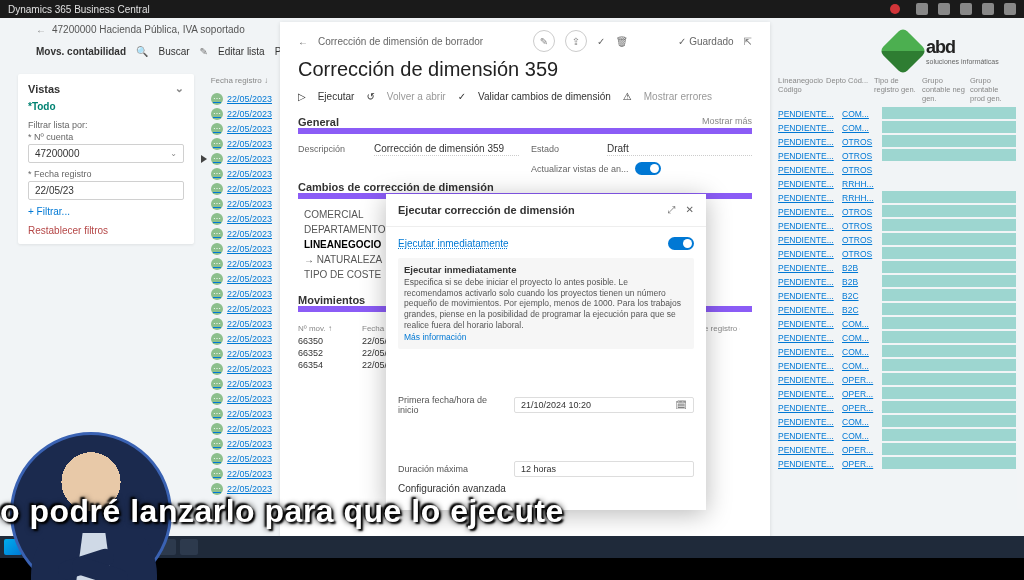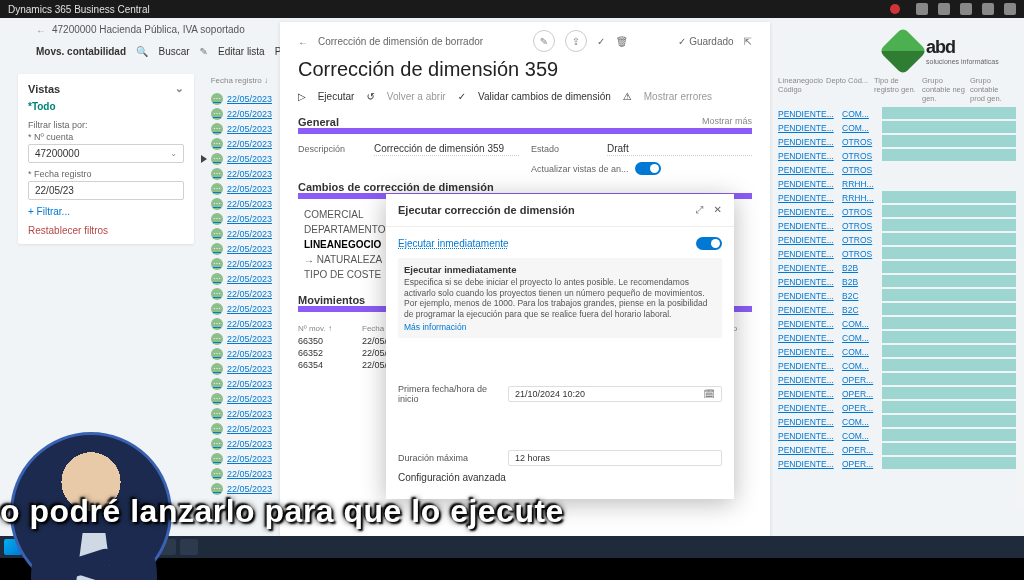--- a/index.html
+++ b/index.html
@@ -56,31 +56,31 @@
   .mt-h span,.mt-r span{width:58px;overflow:hidden;white-space:nowrap;}
   .mt-r{display:flex;font-size:9px;color:#333;gap:6px;padding:1px 0;}
   .right-grid{position:absolute;top:58px;right:8px;width:238px;font-size:9px;}
   .rg-h{display:flex;font-size:7.5px;color:#888;gap:4px;margin-bottom:2px;}
   .rg-h span{width:44px;}
   .rg-r{display:flex;gap:8px;align-items:flex-end;height:14px;}
   .rg-r .c1{width:56px;color:#0078d4;text-decoration:underline;font-size:8.5px;}
   .rg-r .c2{width:32px;color:#0078d4;text-decoration:underline;font-size:8.5px;}
   .rg-r .fill{flex:1;height:12px;}
   .teal{background:#9dd6d0;}
-  .modal{position:absolute;top:176px;left:386px;width:348px;background:#fff;box-shadow:0 4px 24px rgba(0,0,0,.28);font-size:10px;color:#333;}
+  .modal{position:absolute;top:176px;left:386px;width:320px;background:#fff;box-shadow:0 4px 24px rgba(0,0,0,.28);font-size:10px;color:#333;}
   .modal-h{display:flex;justify-content:space-between;align-items:center;padding:10px 12px;border-bottom:1px solid #eee;}
   .modal-h b{font-size:11px;font-weight:600;}
   .modal-h .ctl{display:flex;gap:10px;color:#666;}
   .modal-b{padding:10px 12px;}
   .m-toggle{display:flex;justify-content:space-between;align-items:center;margin-bottom:8px;}
   .m-toggle label{color:#0078d4;text-decoration:underline dotted;font-size:10px;}
   .help{background:#f6f6f6;border-radius:2px;padding:6px;margin-bottom:8px;}
   .help b{font-size:9.5px;}
   .help p{font-size:8.5px;color:#555;margin-top:2px;line-height:1.25;}
-  .mf{display:flex;align-items:center;margin-bottom:6px;margin-top:46px;}
+  .mf{display:flex;gap:6px;align-items:center;margin-bottom:6px;margin-top:46px;}
   .mf label{width:110px;font-size:9px;color:#555;}
   .mf .fld{flex:1;border:1px solid #ddd;border-radius:2px;padding:2px 6px;font-size:9px;color:#333;display:flex;justify-content:space-between;}
   .adv{font-size:10px;color:#333;margin:6px 0;}
   .modal-f{display:flex;justify-content:flex-end;gap:8px;padding:10px 12px;border-top:1px solid #eee;}
   .btn{padding:5px 14px;font-size:10px;border-radius:2px;cursor:pointer;}
   .btn-pri{background:#008272;color:#fff;border:1px solid #00695c;}
   .btn-sec{background:#fff;border:1px solid #bbb;color:#333;}
   .avatar{position:absolute;bottom:-36px;left:10px;width:162px;height:162px;border-radius:50%;background:radial-gradient(circle at 50% 30%, #e8c9a8 0 22%, transparent 22%),linear-gradient(#1b2a4e,#1b2a4e);border:3px solid #3a62b3;z-index:20;}
   .avatar::after{content:"";position:absolute;width:52px;height:48px;top:22px;left:55px;background:#e8c9a8;border-radius:50% 50% 45% 45%;}
   .avatar .glasses{position:absolute;top:42px;left:58px;width:46px;height:12px;border-top:2px solid #2b1a0a;}

